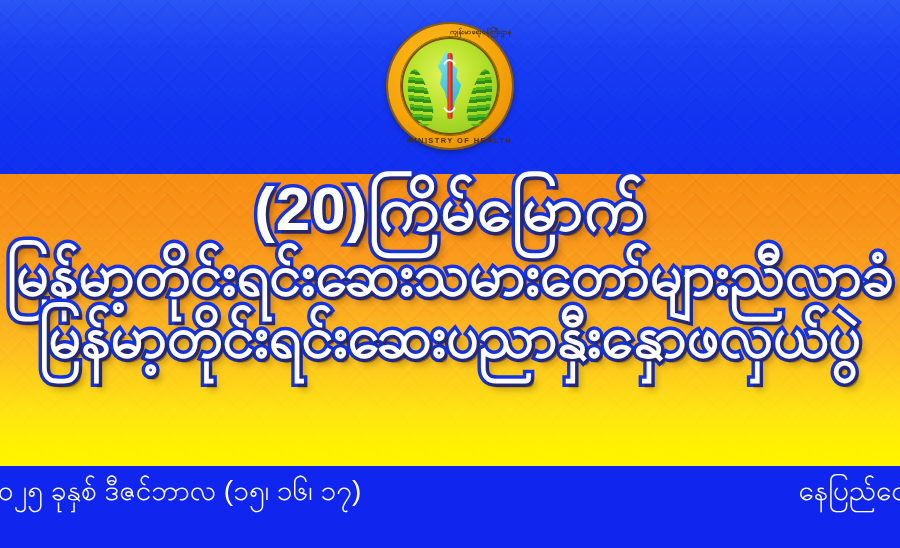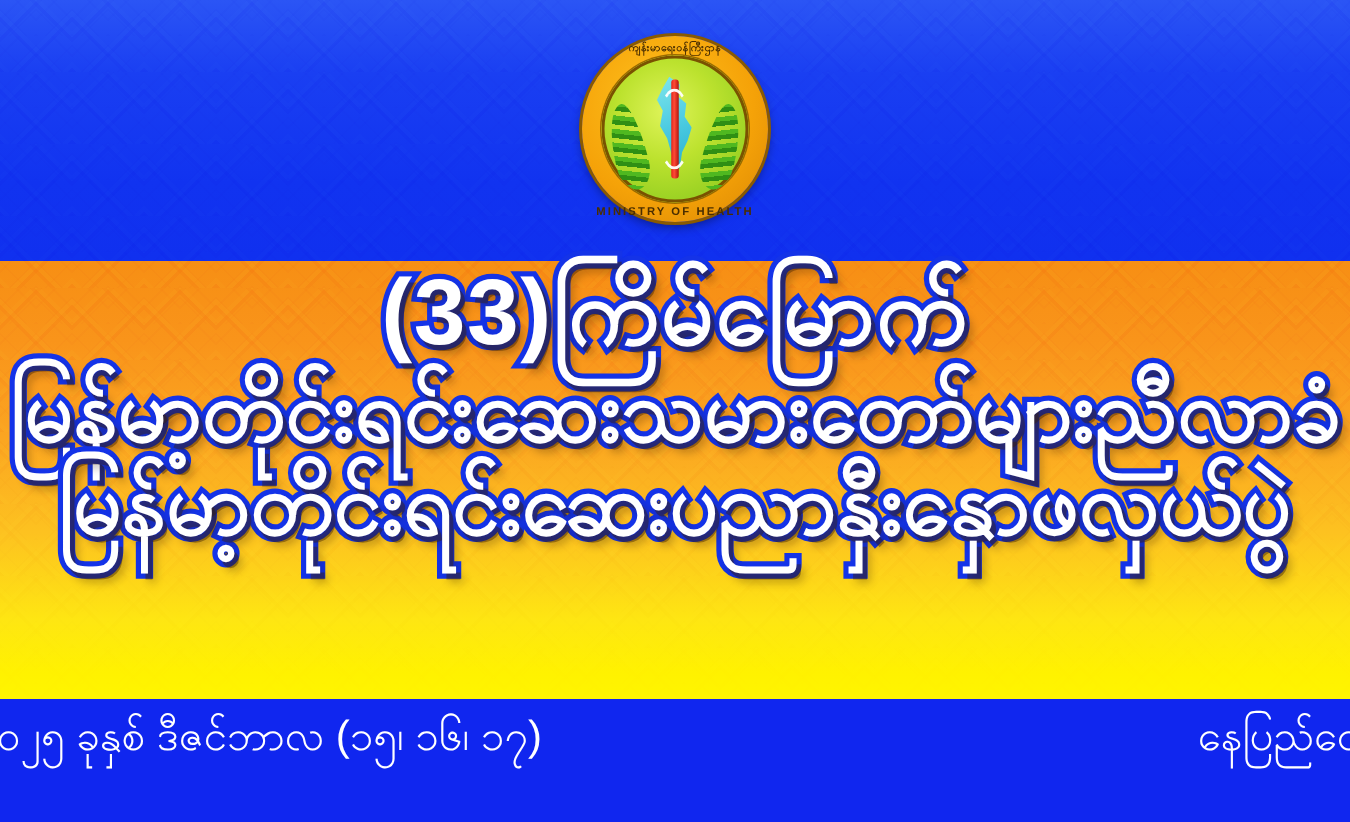--- a/index.html
+++ b/index.html
@@ -140,21 +140,21 @@
     transform: translateX(-52%);
     width: 22px; height: 54px;
     border: 2.5px solid #ffffff;
     border-radius: 50%;
     border-color: #fff transparent #fff transparent;
     opacity: .95;
   }
   .emblem-text-top, .emblem-text-bottom {
     position: absolute;
     left: 0; width: 100%;
-    text-align: center;
+    text-align: right;
     color: #4a2e00;
     font-weight: bold;
     letter-spacing: .5px;
   }
   .emblem-text-top {
     top: 3px;
     font-size: 7px;
   }
   .emblem-text-bottom {
     bottom: 3px;
@@ -241,21 +241,21 @@
         <div class="emblem-wreath-r"></div>
         <div class="emblem-map"></div>
         <div class="emblem-rod"></div>
         <div class="emblem-snake"></div>
       </div>
       <div class="emblem-text-bottom">MINISTRY OF HEALTH</div>
     </div>
   </div>
 
   <div class="headline">
-    <span class="hl hl-1">(33)ကြိမ်မြောက်</span>
+    <span class="hl hl-1">(20)ကြိမ်မြောက်</span>
     <span class="hl hl-2">မြန်မာ့တိုင်းရင်းဆေးသမားတော်များညီလာခံ  နှင့်</span>
     <span class="hl hl-3">မြန်မာ့တိုင်းရင်းဆေးပညာနှီးနှောဖလှယ်ပွဲ</span>
   </div>
 
   <div class="footer">
     <span class="footer-date">၂၀၂၅ ခုနှစ် ဒီဇင်ဘာလ (၁၅၊ ၁၆၊ ၁၇)</span>
     <span class="footer-place">နေပြည်တော်</span>
   </div>
 
 </div>

